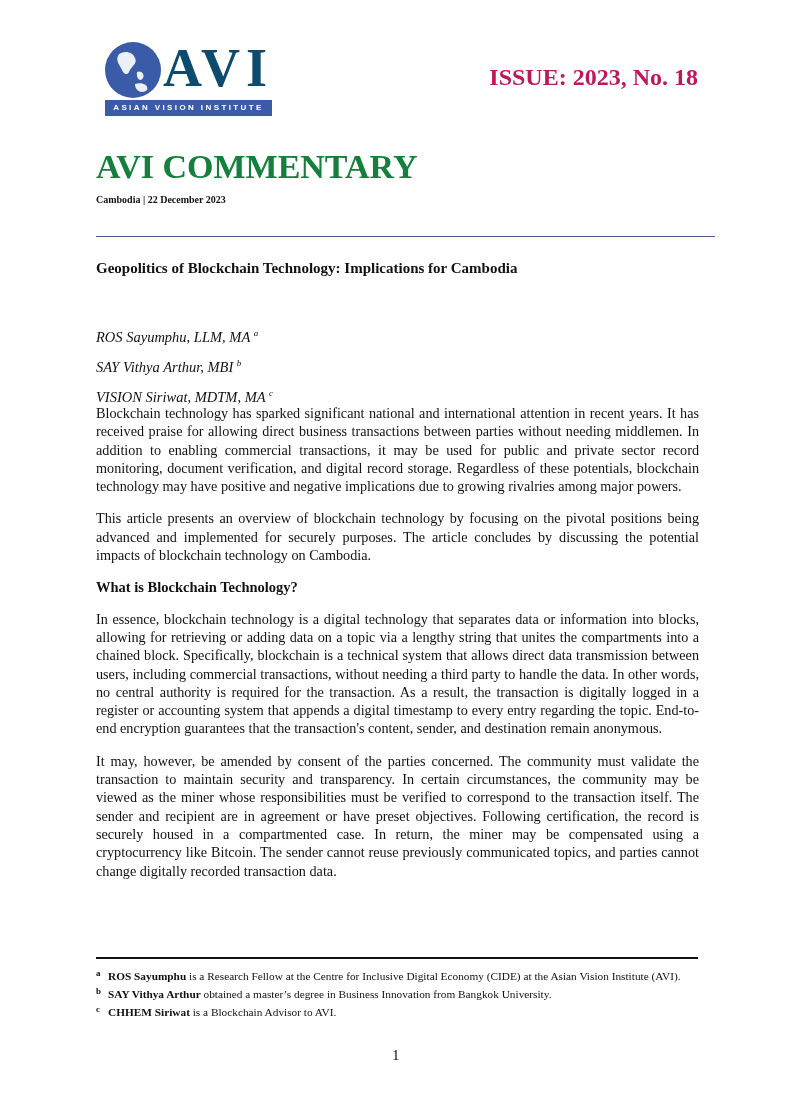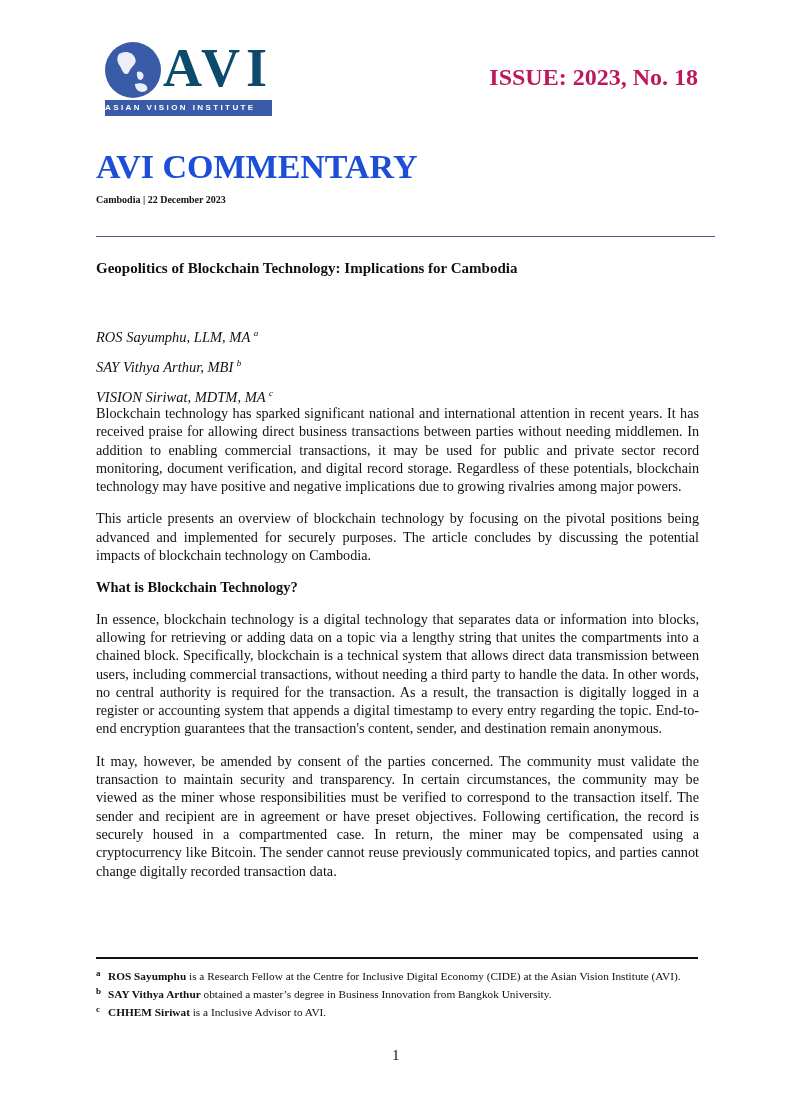--- a/index.html
+++ b/index.html
@@ -6,24 +6,24 @@
   body { width: 794px; height: 1112px; position: relative; overflow: hidden;
          font-family: "Liberation Serif", "DejaVu Serif", serif; color: #111; }
   .logo { position: absolute; left: 105px; top: 42px; width: 168px; height: 76px; }
   .logo-globe { position: absolute; left: 0; top: 0; width: 56px; height: 56px; border-radius: 50%;
                 background: #3a5ba8; overflow: hidden; }
   .logo-globe svg { width: 56px; height: 56px; display: block; }
   .logo-letters { position: absolute; left: 58px; top: -6px; font-size: 54px; font-weight: 700;
                   color: #0c4a6e; letter-spacing: 6px; line-height: 64px; }
   .logo-bar { position: absolute; left: 0; top: 58px; width: 167px; height: 16px; background: #3a5ba8;
               color: #fff; font-family: "Liberation Sans", sans-serif; font-size: 8px; font-weight: 700;
-              letter-spacing: 2.4px; line-height: 16px; text-align: left; }
+              letter-spacing: 2.4px; line-height: 16px; text-align: center; }
   .issue { position: absolute; right: 96px; top: 64px; font-size: 24px; font-weight: 700; color: #be185d; }
   .commentary-title { position: absolute; left: 96px; top: 145px; font-size: 34px; font-weight: 700;
-                      color: #1d4ed8; margin: 0; line-height: 44px; }
+                      color: #15803d; margin: 0; line-height: 44px; }
   .dateline { position: absolute; left: 96px; top: 194px; font-size: 10px; font-weight: 700; }
   .rule-top { position: absolute; left: 96px; top: 236px; width: 619px; height: 0; border-top: 1px solid #4b5a90; }
   .article-title { position: absolute; left: 96px; top: 255px; width: 600px; font-size: 15px; font-weight: 700;
                    line-height: 27px; margin: 0; }
   .authors { position: absolute; left: 96px; top: 320px; font-size: 14.5px; font-style: italic; line-height: 26px; }
   .authors sup { font-size: 9px; }
   .body { position: absolute; left: 96px; top: 404px; width: 603px; font-size: 14.2px; line-height: 18.3px;
           text-align: justify; }
   .body p { margin: 0 0 14px 0; }
   .body h2 { font-size: 14.5px; font-weight: 700; margin: 0 0 13px 0; }
@@ -76,17 +76,17 @@
 <div class="rule-foot"></div>
 
 <div class="footnotes">
   <div class="fn">
     <sup>a</sup><b>ROS Sayumphu</b><span> is a Research Fellow at the Centre for Inclusive Digital Economy (CIDE) at the Asian Vision Institute (AVI).</span>
   </div>
   <div class="fn">
     <sup>b</sup><b>SAY Vithya Arthur</b><span> obtained a master’s degree in Business Innovation from Bangkok University.</span>
   </div>
   <div class="fn">
-    <sup>c</sup><b>CHHEM Siriwat</b><span> is a Inclusive Advisor to AVI.</span>
+    <sup>c</sup><b>CHHEM Siriwat</b><span> is a Blockchain Advisor to AVI.</span>
   </div>
 </div>
 
 <div class="page-num">1</div>
 
 </body></html>

